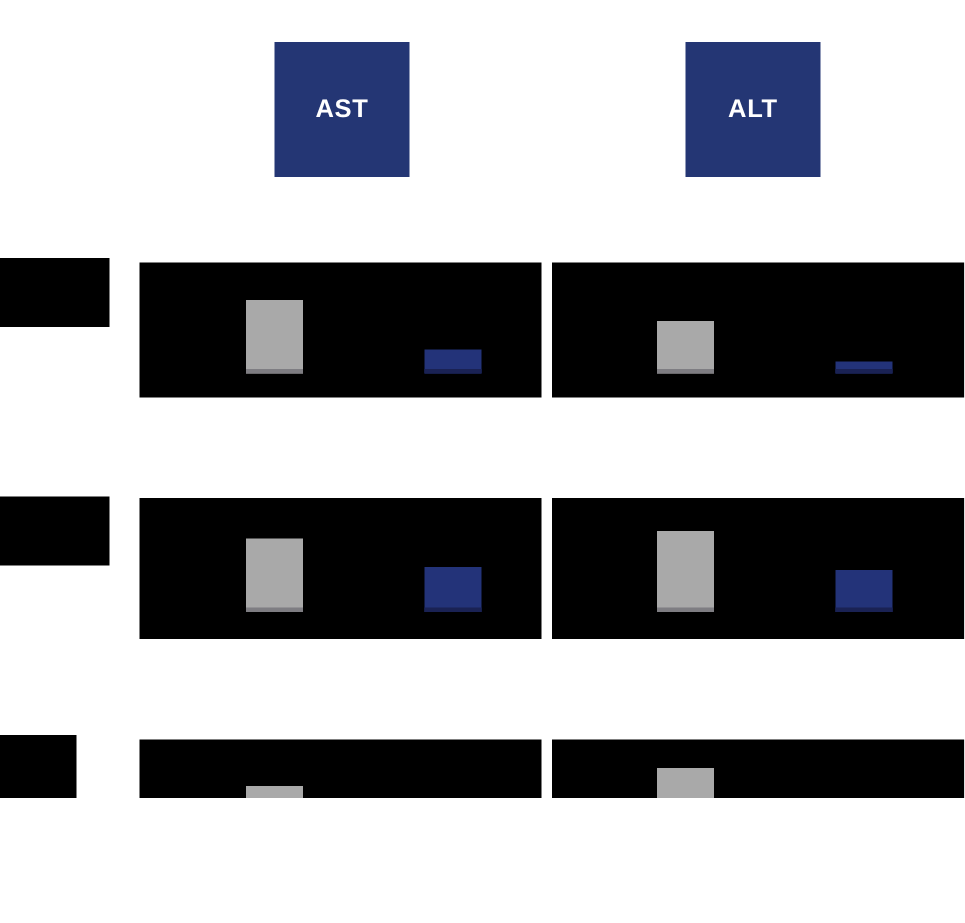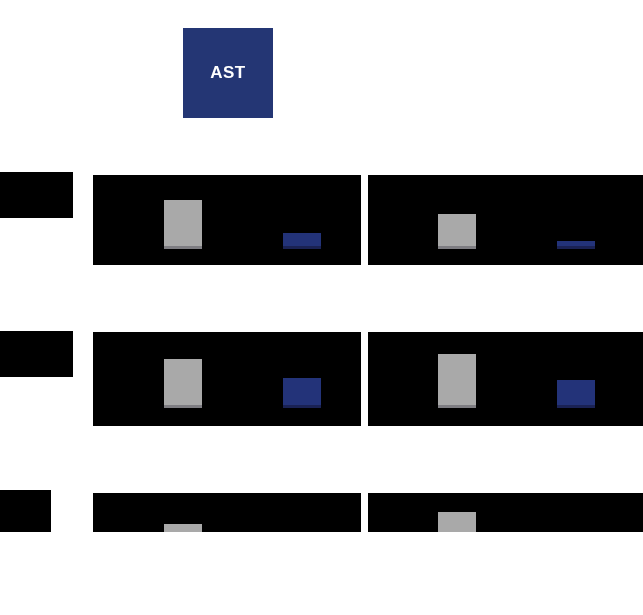--- a/index.html
+++ b/index.html
@@ -45,20 +45,23 @@
   .p-r3 .bar { bottom:19px; }
 </style>
 </head>
 <body>
 
 <div class="canvas">
 
   <div class="header-box h-ast">
     <span>AST</span>
   </div>
+  <div class="header-box h-alt">
+    <span>ALT</span>
+  </div>
 
   <div class="row-label l-r1"></div>
   <div class="panel p-r1 p-ast">
     <div class="bar gray" style="height: 49px;"></div>
     <div class="bar blue" style="height: 16px;"></div>
   </div>
   <div class="panel p-r1 p-alt">
     <div class="bar gray" style="height: 35px;"></div>
     <div class="bar blue" style="height: 8px;"></div>
   </div>

